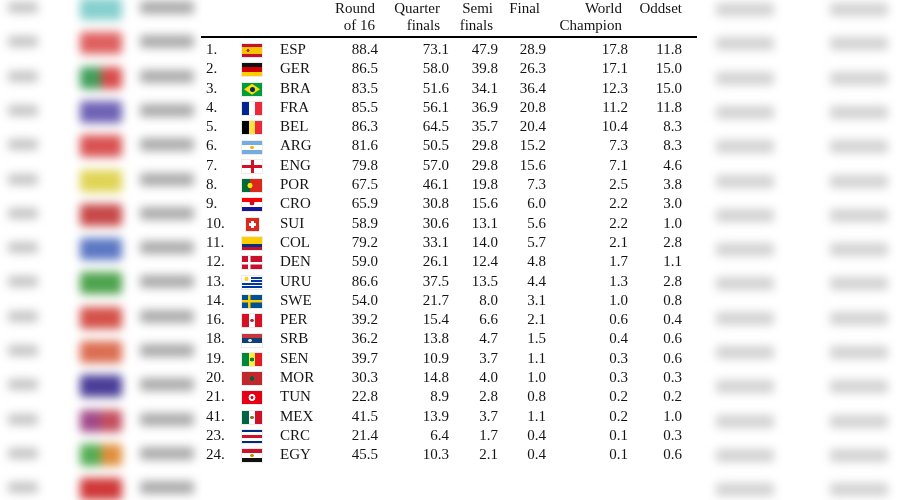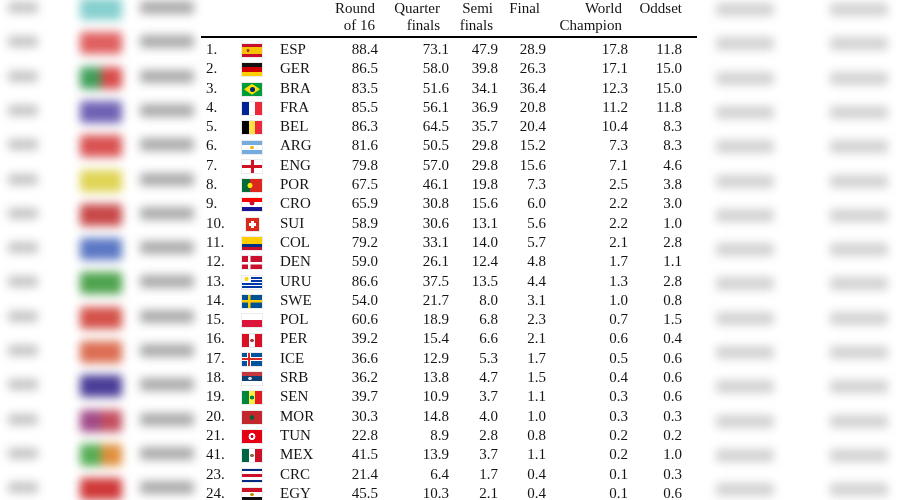--- a/index.html
+++ b/index.html
@@ -356,53 +356,31 @@
     <td class="flagcell"><span class="flag flag-swe"></span></td>
     <td class="code">SWE</td>
     <td class="num">54.0</td>
     <td class="num">21.7</td>
     <td class="num">8.0</td>
     <td class="num">3.1</td>
     <td class="num">1.0</td>
     <td class="num">0.8</td>
   </tr>
           <tr>
-    <td class="rank">15.</td>
-    <td class="flagcell"><span class="flag flag-pol"></span></td>
-    <td class="code">POL</td>
-    <td class="num">60.6</td>
-    <td class="num">18.9</td>
-    <td class="num">6.8</td>
-    <td class="num">2.3</td>
-    <td class="num">0.7</td>
-    <td class="num">1.5</td>
-  </tr>
-          <tr>
     <td class="rank">16.</td>
     <td class="flagcell"><span class="flag flag-per"></span></td>
     <td class="code">PER</td>
     <td class="num">39.2</td>
     <td class="num">15.4</td>
     <td class="num">6.6</td>
     <td class="num">2.1</td>
     <td class="num">0.6</td>
     <td class="num">0.4</td>
   </tr>
           <tr>
-    <td class="rank">17.</td>
-    <td class="flagcell"><span class="flag flag-ice"></span></td>
-    <td class="code">ICE</td>
-    <td class="num">36.6</td>
-    <td class="num">12.9</td>
-    <td class="num">5.3</td>
-    <td class="num">1.7</td>
-    <td class="num">0.5</td>
-    <td class="num">0.6</td>
-  </tr>
-          <tr>
     <td class="rank">18.</td>
     <td class="flagcell"><span class="flag flag-srb"></span></td>
     <td class="code">SRB</td>
     <td class="num">36.2</td>
     <td class="num">13.8</td>
     <td class="num">4.7</td>
     <td class="num">1.5</td>
     <td class="num">0.4</td>
     <td class="num">0.6</td>
   </tr>

